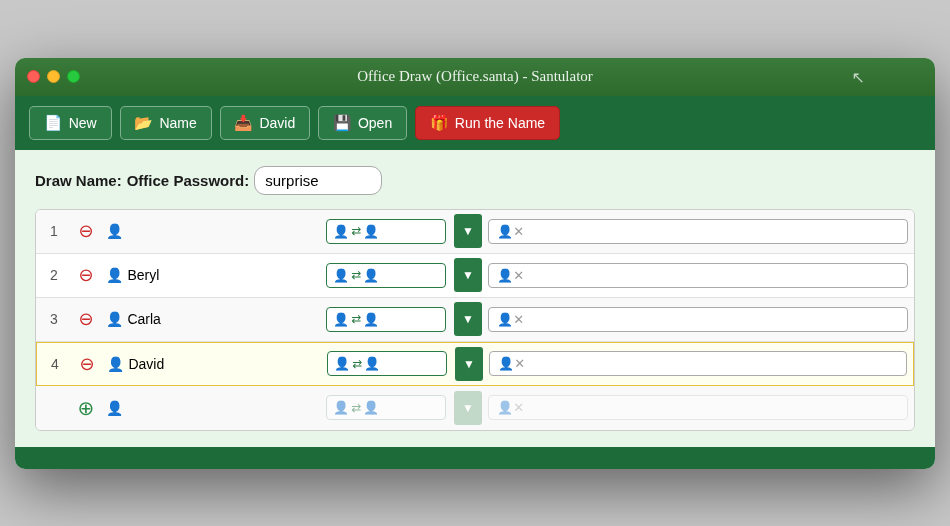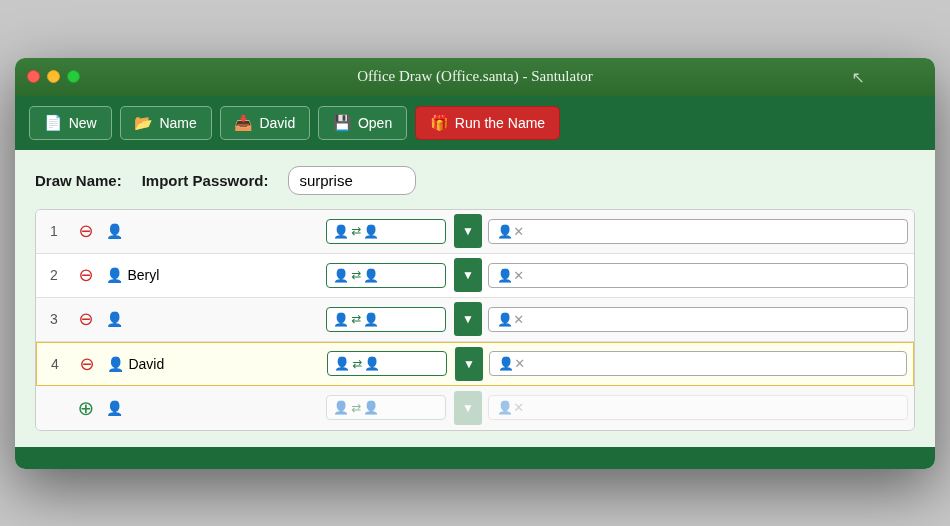--- a/index.html
+++ b/index.html
@@ -74,21 +74,21 @@
       border-color: #aa1f1f;
       color: white;
     }
     .content-area {
       background: #e8f5e9;
       padding: 16px 20px;
     }
     .draw-name-row {
       display: flex;
       align-items: center;
-      gap: 20px;
+      gap: 5px;
       margin-bottom: 14px;
     }
     .field-label {
       color: #1a1a1a;
       font-size: 15px;
       font-weight: 600;
       white-space: nowrap;
     }
     .field-input {
       border: 1.5px solid #aaa;
@@ -268,21 +268,21 @@
     <button class="toolbar-btn run-draw">
       <span class="toolbar-btn-icon">🎁</span>
       <span>Run the Name</span>
     </button>
   </div>
 
   <div class="content-area">
 
     <div class="draw-name-row">
       <label class="field-label">Draw Name:</label>
-      <label class="field-label">Import Password:</label>
+      <label class="field-label">Office Password:</label>
       <input class="field-input password-input" type="text" value="surprise" style="">
     </div>
 
     <div class="participants-table">
 
       <div class="participant-row">
         <span class="row-number">1</span>
         <span class="remove-btn">⊖</span>
         <div class="name-input-wrap">
           <span class="person-icon">👤</span>
@@ -314,20 +314,21 @@
         <div class="exclusion-detail">
           <span class="excl-x-icon">👤✕</span>
         </div>
       </div>
 
       <div class="participant-row">
         <span class="row-number">3</span>
         <span class="remove-btn">⊖</span>
         <div class="name-input-wrap">
           <span class="person-icon">👤</span>
+          <input class="name-field" type="text" value="Carla" style="">
         </div>
         <div class="exclusion-wrap">
           <span class="excl-icon">👤</span>
           <span class="excl-arrow">⇄</span>
           <span class="excl-icon2">👤</span>
         </div>
         <button class="dropdown-btn">▼</button>
         <div class="exclusion-detail">
           <span class="excl-x-icon">👤✕</span>
         </div>

